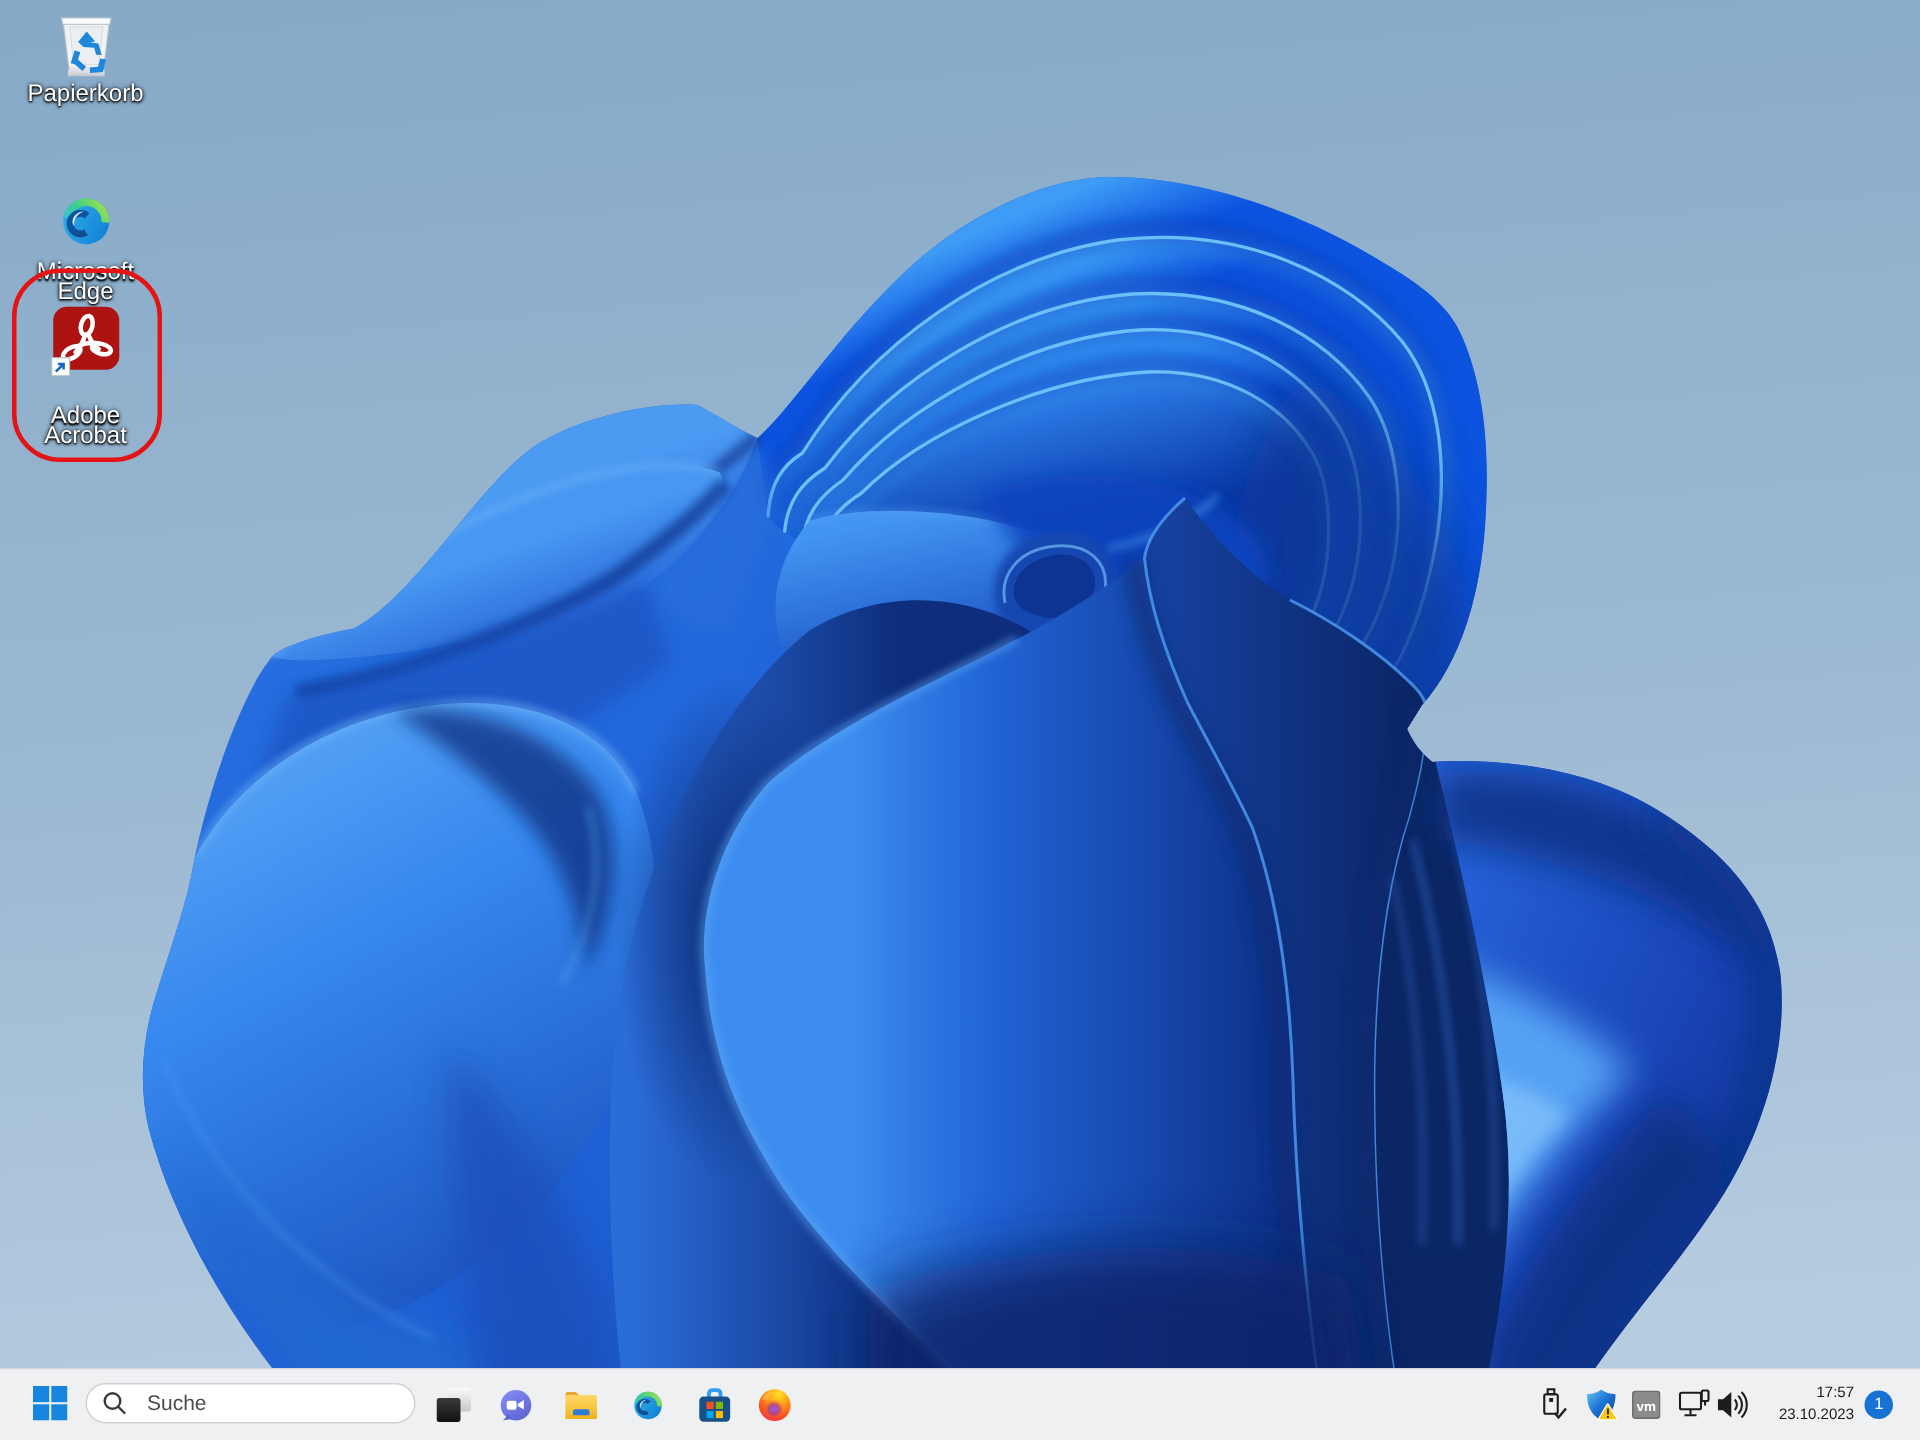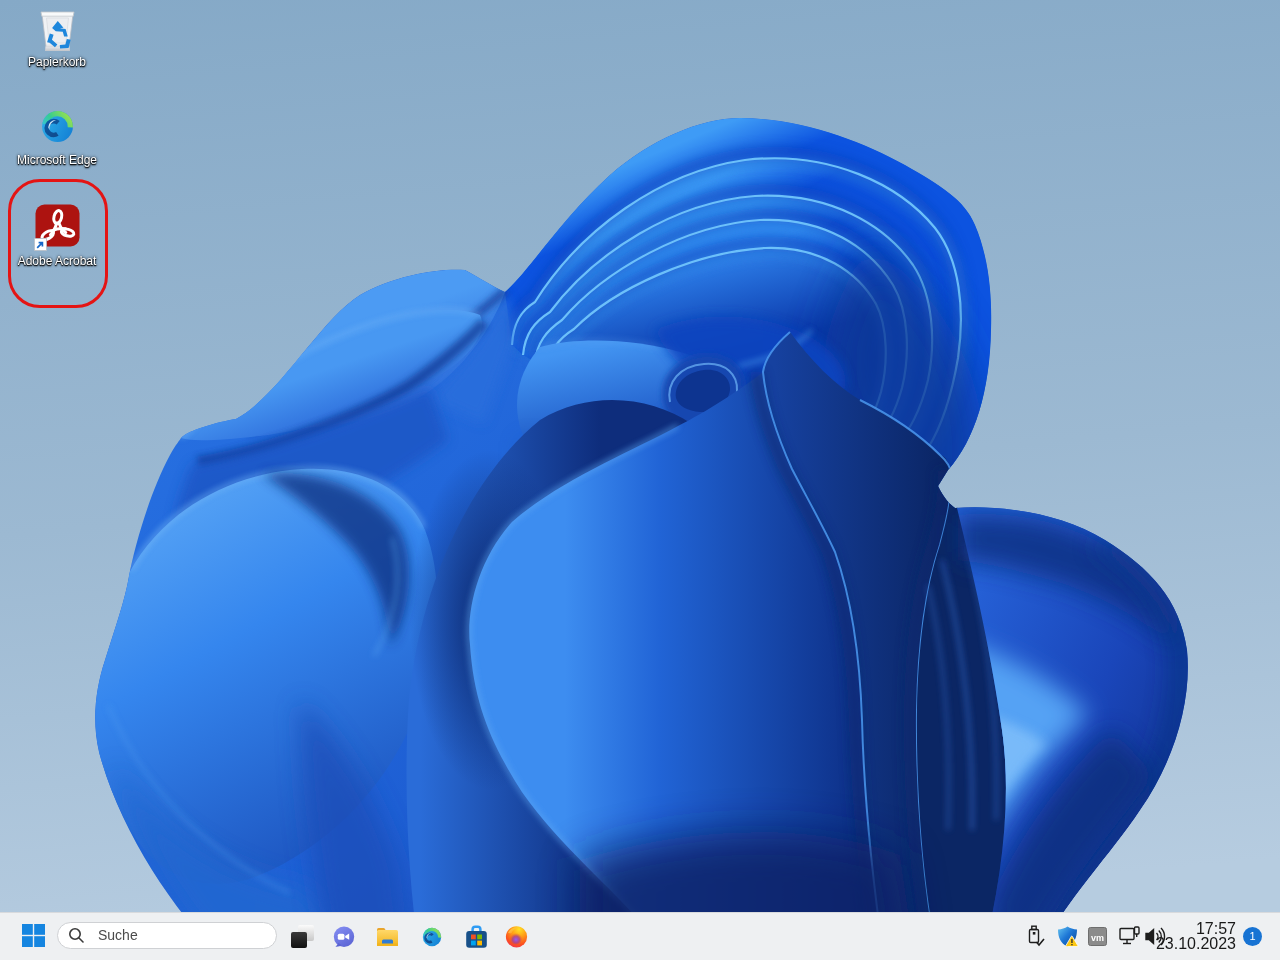--- a/index.html
+++ b/index.html
@@ -1,24 +1,24 @@
 <!DOCTYPE html>
 <html><head>
 <meta charset="utf-8">
 <style>
 html,body{margin:0;padding:0;}
 body{width:1280px;height:960px;overflow:hidden;font-family:"Liberation Sans",sans-serif;}
 #desk{position:relative;width:1280px;height:960px;overflow:hidden;}
 #wall{position:absolute;left:0;top:0;}
 .dicon{position:absolute;width:90px;text-align:center;}
-.dlabel{display:block;color:#fff;font-size:12px;line-height:13px;text-shadow:0 1px 2px rgba(0,0,0,.95),0 0 3px rgba(0,0,0,.8),0 1px 1px rgba(0,0,0,.9);}
+.dlabel{display:block;color:#fff;font-size:16px;line-height:13px;text-shadow:0 1px 2px rgba(0,0,0,.95),0 0 3px rgba(0,0,0,.8),0 1px 1px rgba(0,0,0,.9);}
 #annot{position:absolute;left:8px;top:179px;width:100px;height:129px;border:3.6px solid #e41414;border-radius:32px;box-sizing:border-box;}
 #taskbar{position:absolute;left:0;top:912px;width:1280px;height:48px;background:#eef0f2;border-top:1px solid #d8dadd;box-sizing:border-box;}
 .tb{position:absolute;top:0;}
-#clock{position:absolute;right:44px;top:921px;text-align:right;color:#191919;font-size:16px;line-height:15px;}
+#clock{position:absolute;right:44px;top:921px;text-align:right;color:#191919;font-size:10px;line-height:15px;}
 </style>
 </head>
 <body>
 <div id="desk">
 <svg id="wall" width="1280" height="960" viewBox="0 0 1280 960">
   <defs>
     <linearGradient id="bg" x1="0" y1="0" x2="0.12" y2="1">
       <stop offset="0%" stop-color="#85a9c7"></stop>
       <stop offset="55%" stop-color="#9cb9d2"></stop>
       <stop offset="100%" stop-color="#b6cce0"></stop>
@@ -230,21 +230,21 @@
     <path d="M6.5,36.5 L30.5,36.5 L31,41 L6,41 Z" fill="url(#binp)"></path>
     <g fill="#1e87dc" transform="translate(18.5,22) scale(1.35) translate(-18.5,-22)">
       <path d="M14.5,19 l4.2,-5.2 4.2,5 -2.6,0.4 4.2,0.6 1.6,5.6 -2.7,-0.1 -1,-3.4 -5.2,-0.4 z"></path>
       <path d="M10.8,29.5 l2,-6.4 2.8,1 -1.2,3.6 4,3.6 -1.8,2 -3.9,-3.4 z"></path>
       <path d="M25.4,27.2 l2.9,0.5 -1.6,6.2 -6.3,0.4 -0.2,-2.7 4.1,-0.4 z"></path>
     </g>
   </svg>
   <span class="dlabel" style="margin-top:5px;">Papierkorb</span>
 </div>
 
-<div class="dicon" style="left:12px;top:108px;">
+<div class="dicon" style="left:12px;top:129px;">
   <svg width="37" height="37" viewBox="0 0 48 48" style="display:block;margin:0 auto;">
     <defs>
       <linearGradient id="egBase" x1="0" y1="0.1" x2="1" y2="0.6">
         <stop offset="0%" stop-color="#2fb1ea"></stop>
             <stop offset="100%" stop-color="#1583d6"></stop>
       </linearGradient>
       <linearGradient id="egGreen" x1="0" y1="0.85" x2="1" y2="0.1">
         <stop offset="0%" stop-color="#35c1f1"></stop>
             <stop offset="50%" stop-color="#38cd8e"></stop>
             <stop offset="100%" stop-color="#9ae14d"></stop>
@@ -278,21 +278,21 @@
     <rect x="0.5" y="0.5" width="44" height="42" rx="9" fill="#ad1310"></rect>
     <g fill="none" stroke="#fff" stroke-width="3" stroke-linecap="round">
       <ellipse cx="22.8" cy="13" rx="3.8" ry="6.5" transform="rotate(14 22.8 13)"></ellipse>
       <ellipse cx="12.8" cy="31.2" rx="6.4" ry="3.4" transform="rotate(-30 12.8 31.2)"></ellipse>
       <ellipse cx="32.6" cy="28.6" rx="6.4" ry="3.3" transform="rotate(14 32.6 28.6)"></ellipse>
       <path d="M21.8,19 C20.2,24.5 17.8,28.5 15.4,30.8"></path>
       <path d="M24,19.2 C26,24.5 28.4,27.2 30.8,28.6"></path>
       <path d="M17.2,26.6 C21,24.9 26.5,24.2 30.5,24.8"></path>
     </g>
   </svg>
-  <span class="dlabel" style="margin-top:8px;">Adobe Acrobat</span>
+  <span class="dlabel" style="margin-top:24px;">Adobe Acrobat</span>
 </div>
 <svg style="position:absolute;left:34px;top:238px;" width="13" height="13" viewBox="0 0 13 13">
   <rect x="0.5" y="0.5" width="12" height="12" fill="#fff" stroke="#b9bec6" stroke-width="0.8"></rect>
   <path d="M3.2,9.8 L7.6,5.4 M4.6,4.6 L8.4,4.6 L8.4,8.4" fill="none" stroke="#1567c8" stroke-width="1.7"></path>
 </svg>
 <div id="annot"></div>
 
 <div id="taskbar"></div>
 
 <svg class="tb" style="left:22px;top:924px;" width="23" height="23" viewBox="0 0 23 23">

